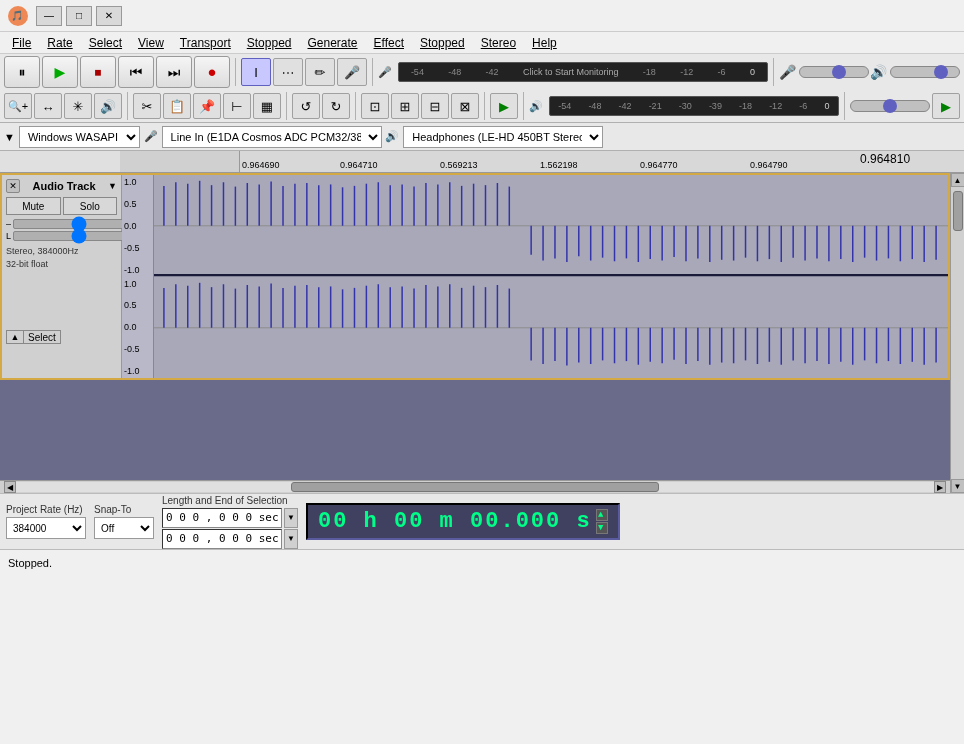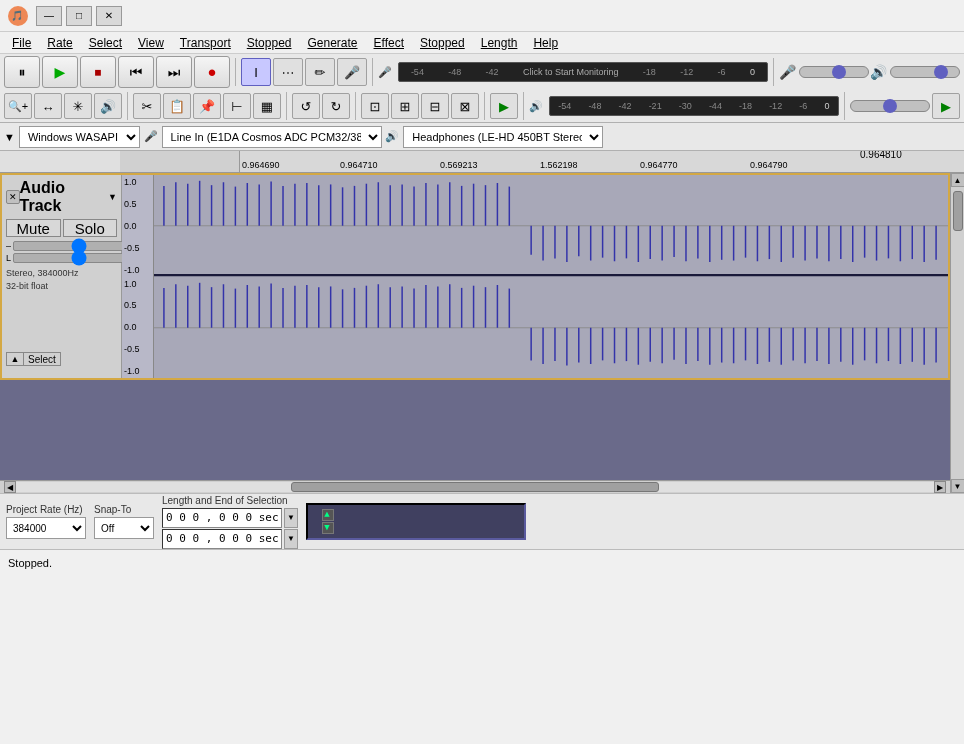--- a/index.html
+++ b/index.html
@@ -156,33 +156,33 @@
       height: 14px;
       background: #c0c0c0;
       border: 1px solid #888;
       border-radius: 2px;
       cursor: pointer;
       font-size: 9px;
       display: flex;
       align-items: center;
       justify-content: center;
     }
-    .track-name { font-size: 16px; font-weight: bold; }
+    .track-name { font-size: 11px; font-weight: bold; }
     .track-dropdown { font-size: 9px; }
     .mute-solo {
       display: flex;
       gap: 2px;
       margin-bottom: 4px;
     }
     .mute-btn, .solo-btn {
       flex: 1;
       height: 18px;
       background: #d8d8d8;
       border: 1px solid #888;
-      font-size: 15px;
+      font-size: 10px;
       cursor: pointer;
       display: flex;
       align-items: center;
       justify-content: center;
     }
     .gain-control {
       display: flex;
       align-items: center;
       margin-bottom: 2px;
       font-size: 9px;
@@ -404,21 +404,21 @@
 <div class="menu-bar">
   <span class="menu-item">File</span>
   <span class="menu-item">Rate</span>
   <span class="menu-item">Select</span>
   <span class="menu-item">View</span>
   <span class="menu-item">Transport</span>
   <span class="menu-item">Stopped</span>
   <span class="menu-item">Generate</span>
   <span class="menu-item">Effect</span>
   <span class="menu-item">Stopped</span>
-  <span class="menu-item">Length</span>
+  <span class="menu-item">Stereo</span>
   <span class="menu-item">Help</span>
 </div>
 
 <div class="toolbar-area">
   <div class="toolbar-row">
 
     <button class="transport-btn">⏸</button>
     <button class="transport-btn" style="color:#00aa00">▶</button>
     <button class="transport-btn" style="color:#aa0000">⏹</button>
     <button class="transport-btn">⏮</button>
@@ -481,21 +481,21 @@
     <button class="tb-btn" style="width:28px;height:26px;color:green;">▶</button>
     <div class="toolbar-separator"></div>
 
     <span class="vu-label">🔊</span>
     <div class="vu-meter" style="width:320px; font-size:9px; color:#888; justify-content:space-around;">
       <span>-54</span>
         <span>-48</span>
         <span>-42</span>
         <span>-21</span>
         <span>-30</span>
-        <span>-44</span>
+        <span>-39</span>
         <span>-18</span>
         <span>-12</span>
         <span>-6</span>
         <span style="color:#ccc;">0</span>
     </div>
     <div class="toolbar-separator"></div>
     <input type="range" class="vol-slider" min="0" max="100" value="50" style="width: 80px;">
     <button class="tb-btn" style="width:28px;height:26px;color:green;">▶</button>
   </div>
 </div>
@@ -517,21 +517,21 @@
 
 <div class="timeline-ruler">
   <div style="width:120px; min-width:120px; background:#d0d0d0; height:100%; border-right:1px solid #999;"></div>
   <div class="ruler-inner">
     <span style="position:absolute; left:2px; bottom:2px; font-size:9px;">0.964690</span>
     <span style="position:absolute; left:100px; bottom:2px; font-size:9px;">0.964710</span>
     <span style="position:absolute; left:200px; bottom:2px; font-size:9px;">0.569213</span>
     <span style="position:absolute; left:300px; bottom:2px; font-size:9px;">1.562198</span>
     <span style="position:absolute; left:400px; bottom:2px; font-size:9px;">0.964770</span>
     <span style="position:absolute; left:510px; bottom:2px; font-size:9px;">0.964790</span>
-    <span style="position:absolute; left:620px; bottom:12px; font-size:10px;">0.964810</span>
+    <span style="position:absolute; left:620px; bottom:6px; font-size:12px;">0.964810</span>
 
   </div>
 </div>
 
 <div style="display:flex; height:320px; overflow:hidden;">
 
   <div style="flex:1; display:flex; flex-direction:column; overflow:hidden;">
 
     <div class="track-container" style="height:290px;">
 
@@ -787,20 +787,21 @@
         <div class="time-dropdown-arrow">▼</div>
       </div>
       <div class="time-input-row">
         <input type="text" class="time-input" value="0 0 0 , 0 0 0 seconds" style="">
         <div class="time-dropdown-arrow">▼</div>
       </div>
     </div>
   </div>
 
   <div class="sel-time-display">
+    <span>00 h 00 m 00.000 s</span>
     <div style="display:flex;flex-direction:column;gap:1px;margin-left:4px;">
       <div style="width:12px;height:12px;background:#555;border:1px solid #777;display:flex;align-items:center;justify-content:center;font-size:9px;cursor:pointer;">▲</div>
       <div style="width:12px;height:12px;background:#555;border:1px solid #777;display:flex;align-items:center;justify-content:center;font-size:9px;cursor:pointer;">▼</div>
     </div>
   </div>
 </div>
 
 <div class="status-bar">
   <span>Stopped.</span>
 </div>

